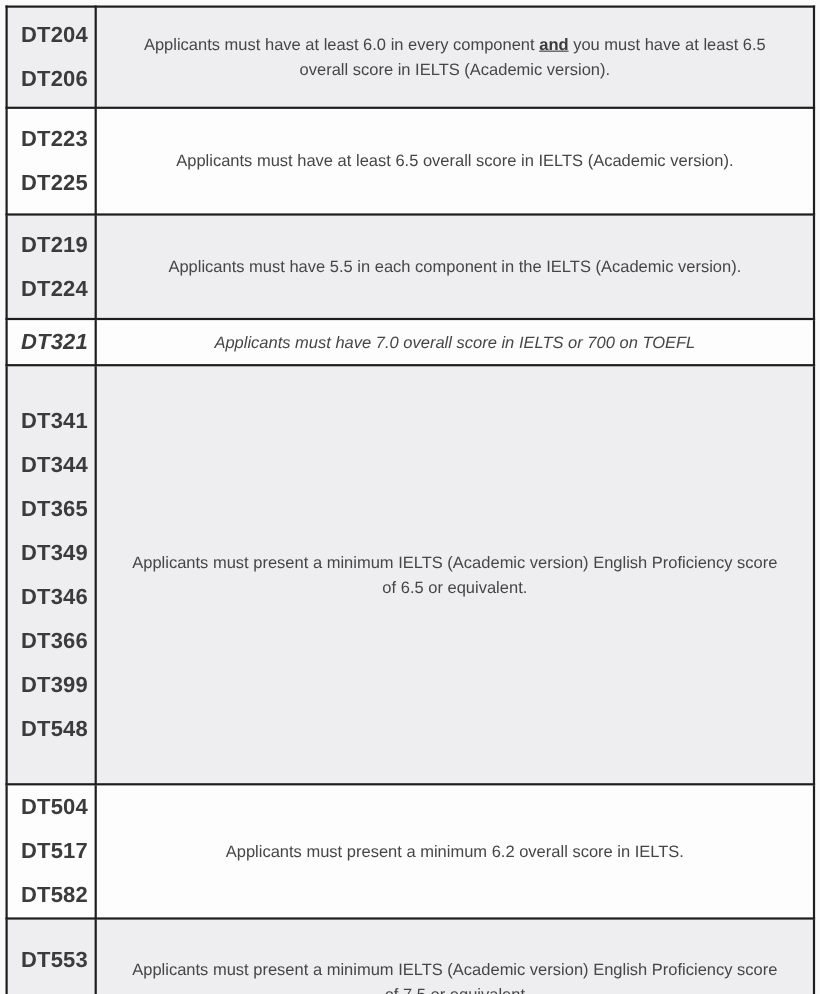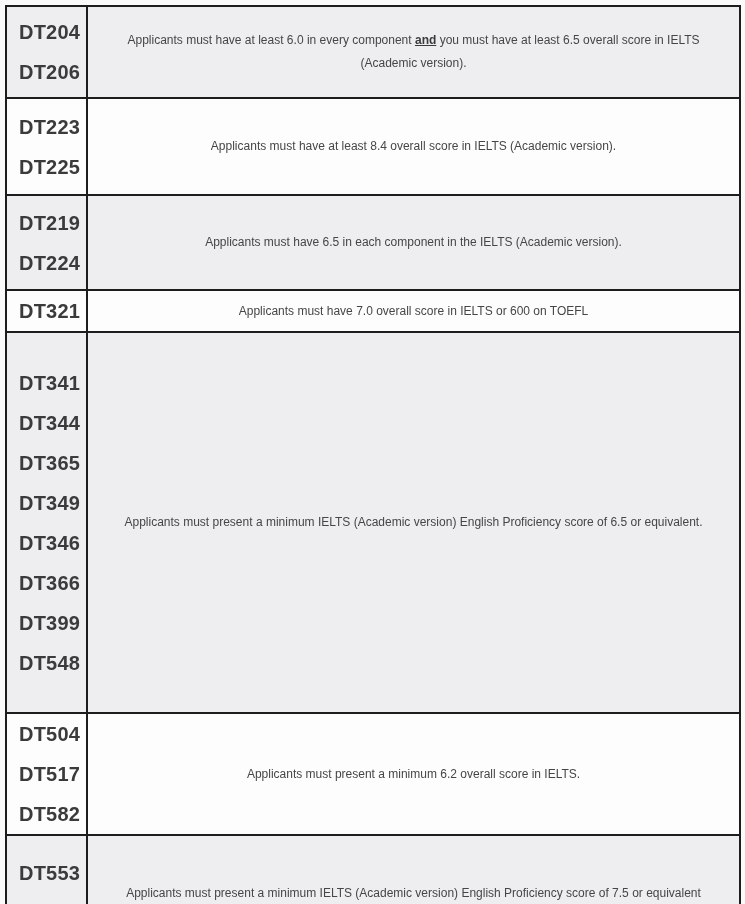--- a/index.html
+++ b/index.html
@@ -36,21 +36,21 @@
     line-height: 40px;
     color: var(--code-text-color, #3b3b3b);
     letter-spacing: 0.2px;
     white-space: nowrap;
   }
   td.req-cell {
     text-align: center;
     padding: 0 26px;
   }
   .req-text {
-    font-size: 12px;
+    font-size: 15px;
     line-height: 23px;
     color: var(--body-text-color, #464646);
   }
   .req-text .b { font-weight: bold; color: var(--code-text-color, #3b3b3b); }
   .req-text .u { text-decoration: underline; }
 </style>
 </head>
 <body>
 
 <div class="page">
@@ -64,38 +64,38 @@
     <td class="req-cell">
             <div class="req-text"><span>Applicants must have at least 6.0 in every component </span><span class="b u">and</span><span> you must have at least 6.5 overall score in IELTS (Academic version).</span></div>
           </td>
   </tr>
         <tr class="plain" style="height: 97px;">
     <td class="code-cell">
             <div class="code">DT223</div>
             <div class="code">DT225</div>
           </td>
     <td class="req-cell">
-            <div class="req-text"><span>Applicants must have at least 8.4 overall score in IELTS (Academic version).</span></div>
+            <div class="req-text"><span>Applicants must have at least 6.5 overall score in IELTS (Academic version).</span></div>
           </td>
   </tr>
         <tr class="shaded" style="height: 95px;">
     <td class="code-cell">
             <div class="code">DT219</div>
             <div class="code">DT224</div>
           </td>
     <td class="req-cell">
-            <div class="req-text"><span>Applicants must have 6.5 in each component in the IELTS (Academic version).</span></div>
+            <div class="req-text"><span>Applicants must have 5.5 in each component in the IELTS (Academic version).</span></div>
           </td>
   </tr>
-        <tr class="plain" style="height: 40px;">
+        <tr class="plain" style="height: 40px; font-style: italic;">
     <td class="code-cell">
             <div class="code">DT321</div>
           </td>
     <td class="req-cell">
-            <div class="req-text"><span>Applicants must have 7.0 overall score in IELTS or 600 on TOEFL</span></div>
+            <div class="req-text"><span>Applicants must have 7.0 overall score in IELTS or 700 on TOEFL</span></div>
           </td>
   </tr>
         <tr class="shaded" style="height: 381px;">
     <td class="code-cell">
             <div class="code">DT341</div>
             <div class="code">DT344</div>
             <div class="code">DT365</div>
             <div class="code">DT349</div>
             <div class="code">DT346</div>
             <div class="code">DT366</div>

